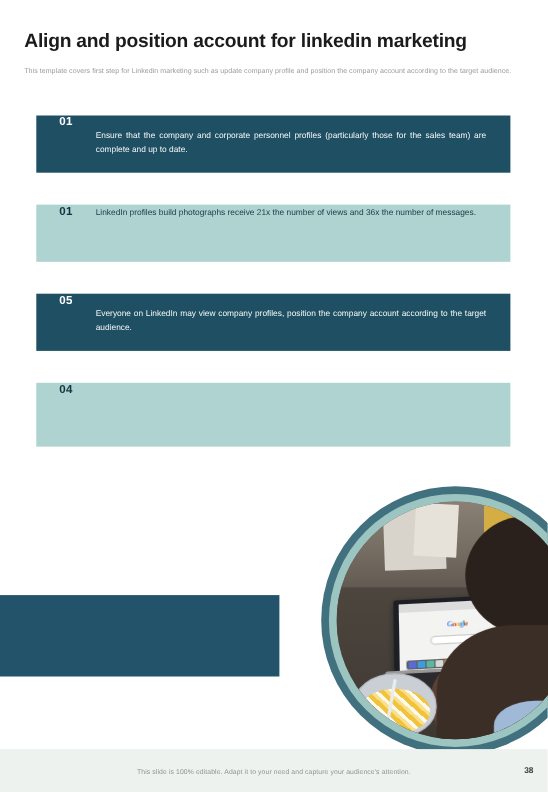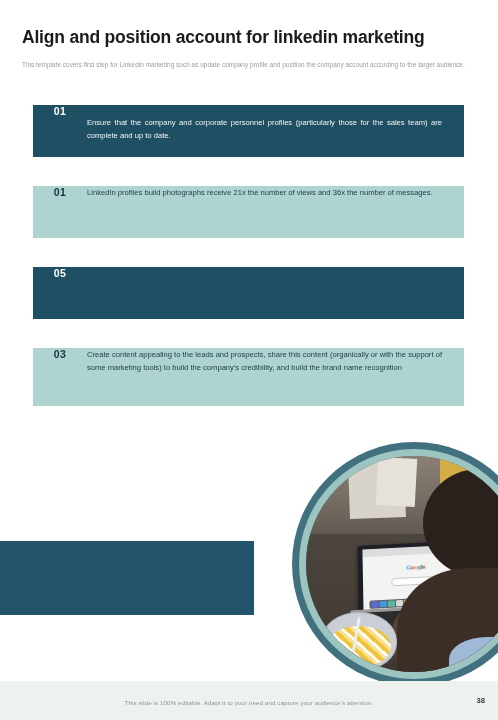--- a/index.html
+++ b/index.html
@@ -281,25 +281,25 @@
       <div class="box-text">Ensure that the company and corporate personnel profiles (particularly those for the sales team) are complete and up to date.</div>
     </div>
 
     <div class="box box-light box-h52">
       <div class="box-num">01</div>
       <div class="box-text">LinkedIn profiles build photographs receive 21x the number of views and 36x the number of messages.</div>
     </div>
 
     <div class="box box-dark box-h52">
       <div class="box-num">05</div>
+      <div class="box-text">Everyone on LinkedIn may view company profiles, position the company account according to the target audience.</div>
     </div>
 
     <div class="box box-light box-h58">
-      <div class="box-num">03</div>
-      <div class="box-text">Create content appealing to the leads and prospects, share this content (organically or with the support of some marketing tools) to build the company's credibility, and build the brand name recognition</div>
+      <div class="box-num">04</div>
     </div>
 
   </div>
 
   <div class="left-band"></div>
 
   <div class="photo-wrap">
     <div class="ring-outer"></div>
     <div class="ring-inner"></div>
     <div class="photo">

